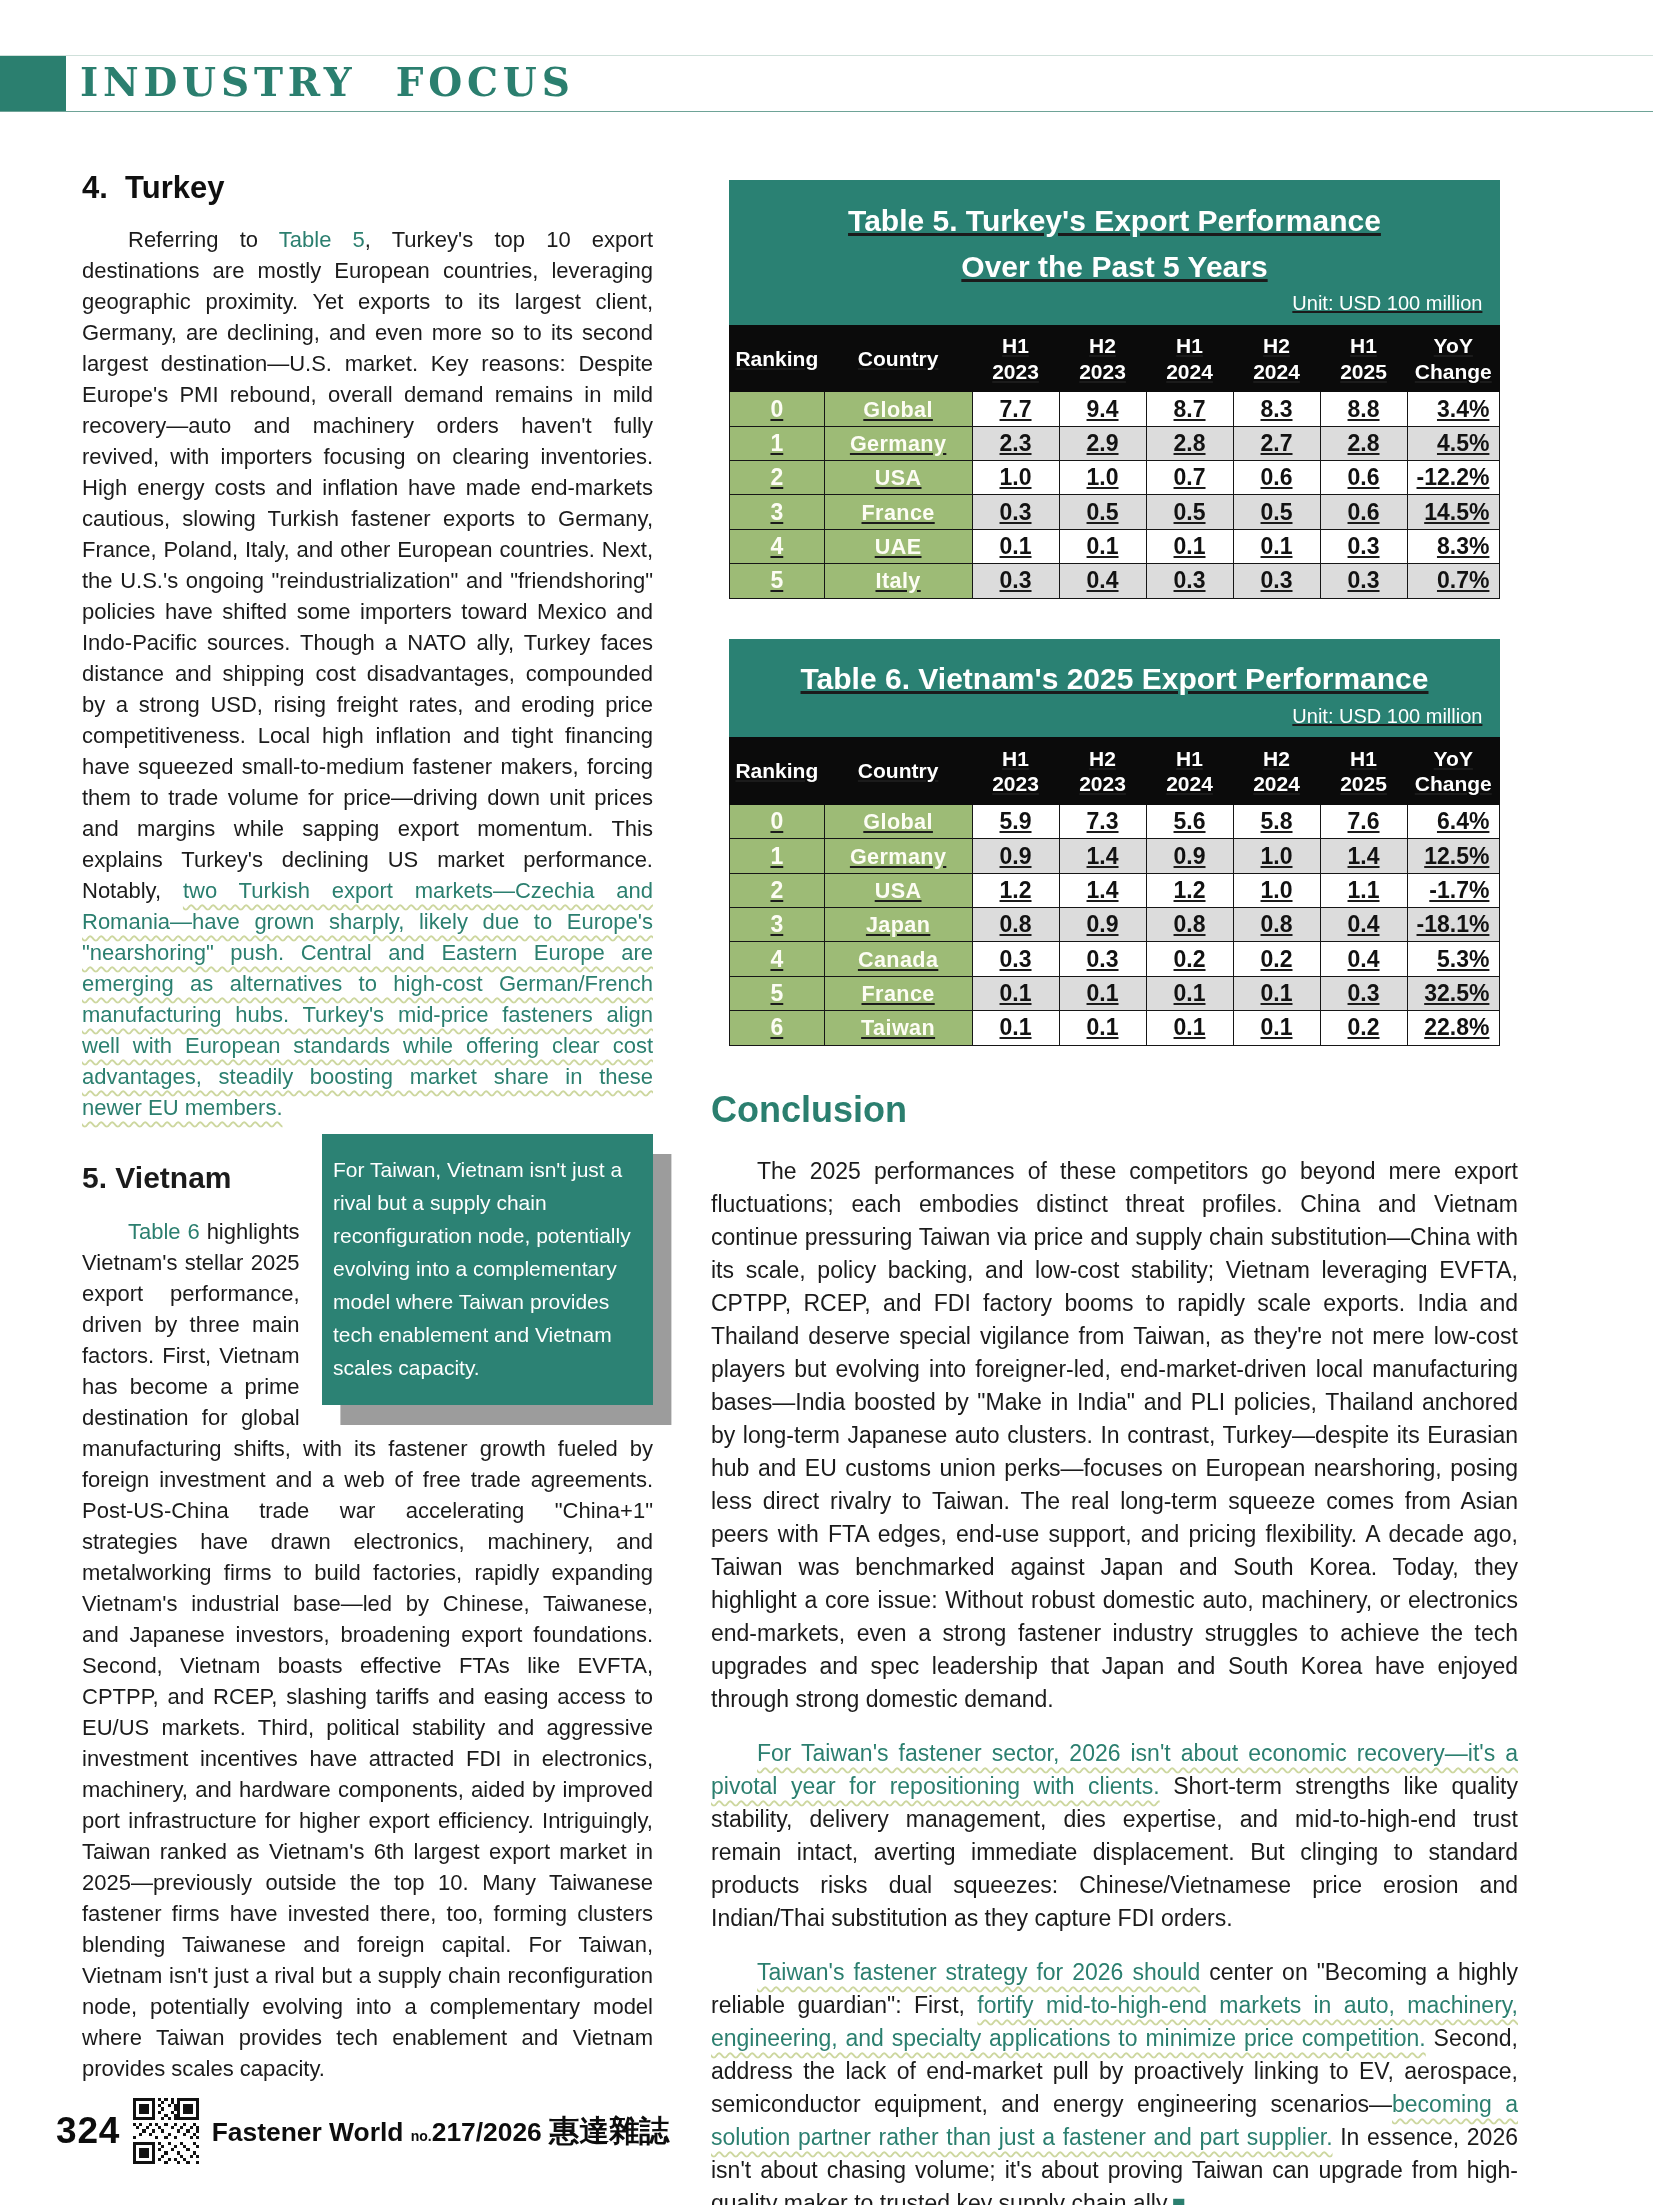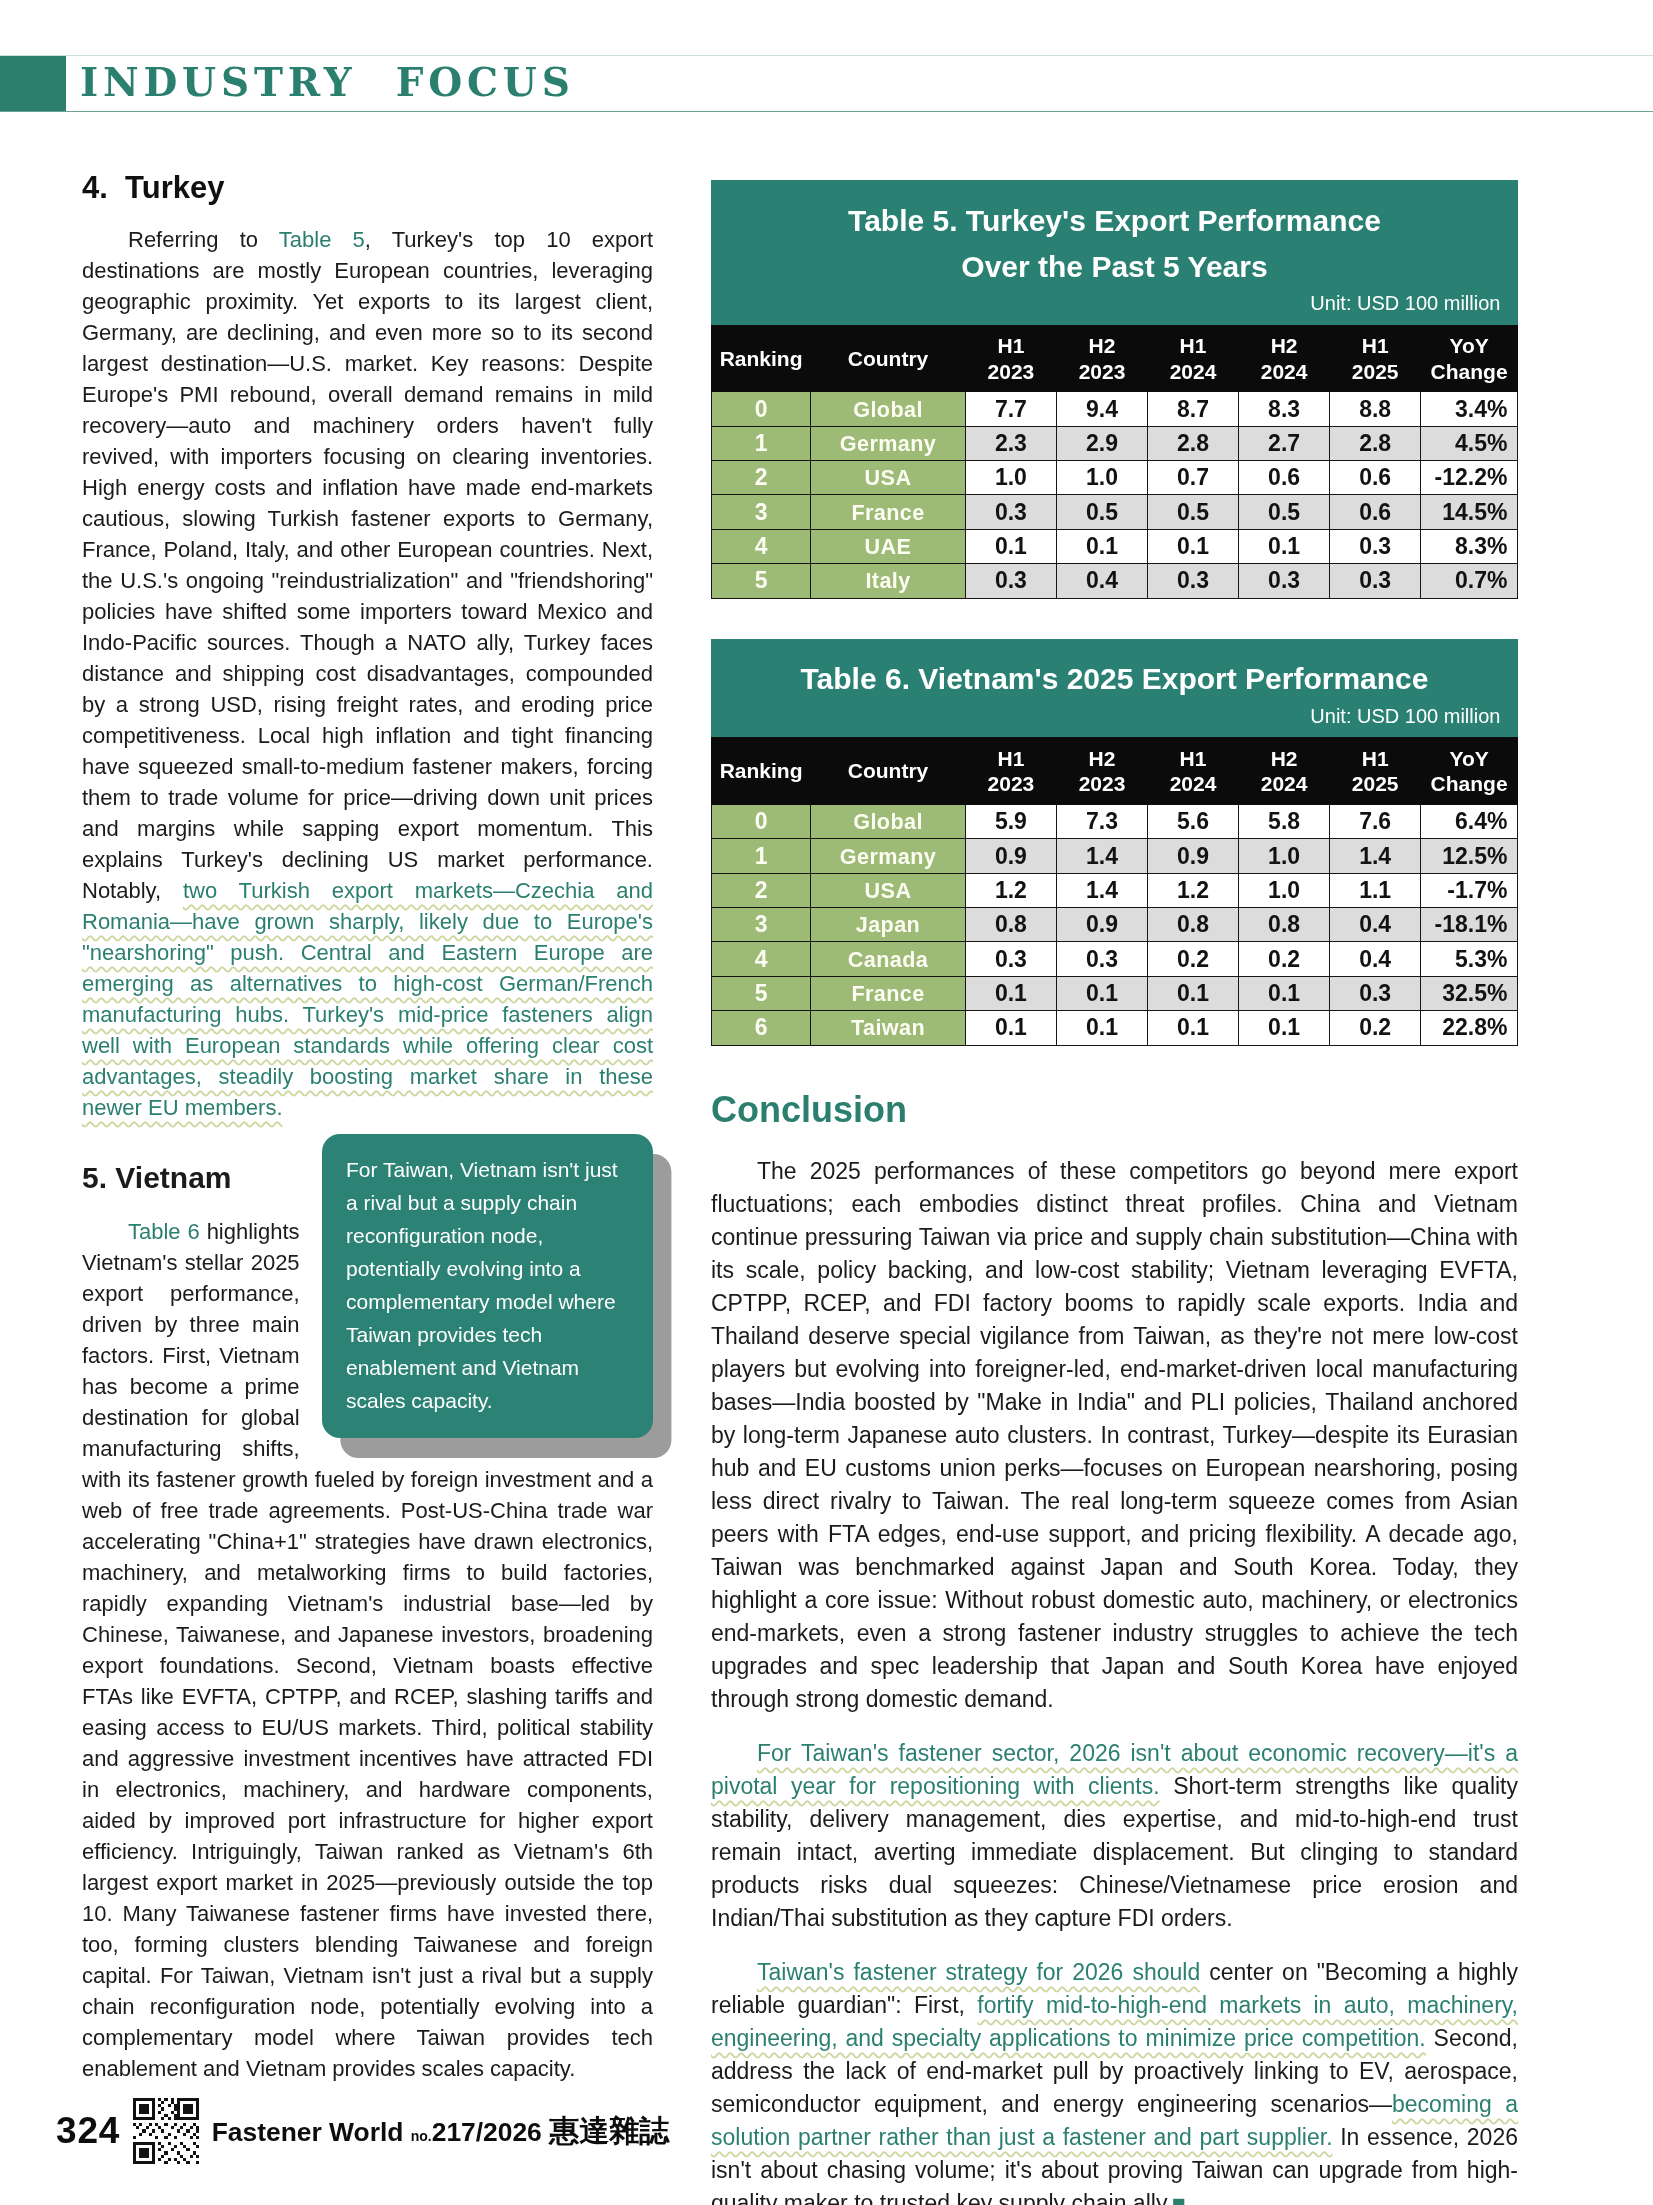--- a/index.html
+++ b/index.html
@@ -45,28 +45,28 @@
     color:var(--teal);
     text-decoration-line:underline;text-decoration-style:wavy;
     text-decoration-color:var(--wavy);text-decoration-thickness:2px;
     text-underline-offset:6.4px;
   }
   .seg-end{color:var(--teal);}
 
   
   .vn{margin-top:38px;}
   .callout{
-    float:right;width:331px;margin:-27px 0 24px 22.4px;padding:19px 24px 21px;
-    background:var(--callout);color:#fff;box-shadow:18.4px 20px 0 var(--shadow);border-radius:18px;
+    float:right;width:331px;margin:-27px 0 24px 22.4px;padding:19px 11px 21px;
+    background:var(--callout);color:#fff;box-shadow:18.4px 20px 0 var(--shadow);
   }
   .callout p{margin:0;font-size:21px;line-height:33px;text-align:left;}
   h2.vn-h{font-size:30px;font-weight:bold;margin:0 0 21px;white-space:pre-wrap;}
 
   
-  figure.tblfig{margin:0 0 40px;}
+  figure.tblfig{margin:0 18px 40px;text-decoration:underline;}
   .tbl-title{background:var(--band);color:#fff;padding:17.6px 17.6px 8px;}
   .tbl-title .tl{font-size:30px;font-weight:bold;text-align:center;line-height:46px;}
   .tbl-title .tl:empty{display:none;}
   .tbl-title .unit{font-size:20px;text-align:right;line-height:25.6px;margin-top:1.6px;}
   table.grid{width:100%;border-collapse:collapse;table-layout:fixed;}
   table.grid col.w-rank{width:12.3%;}
   table.grid col.w-country{width:19.2%;}
   table.grid col.w-num{width:11.3%;}
   table.grid col.w-yoy{width:12%;}
   table.grid th{

